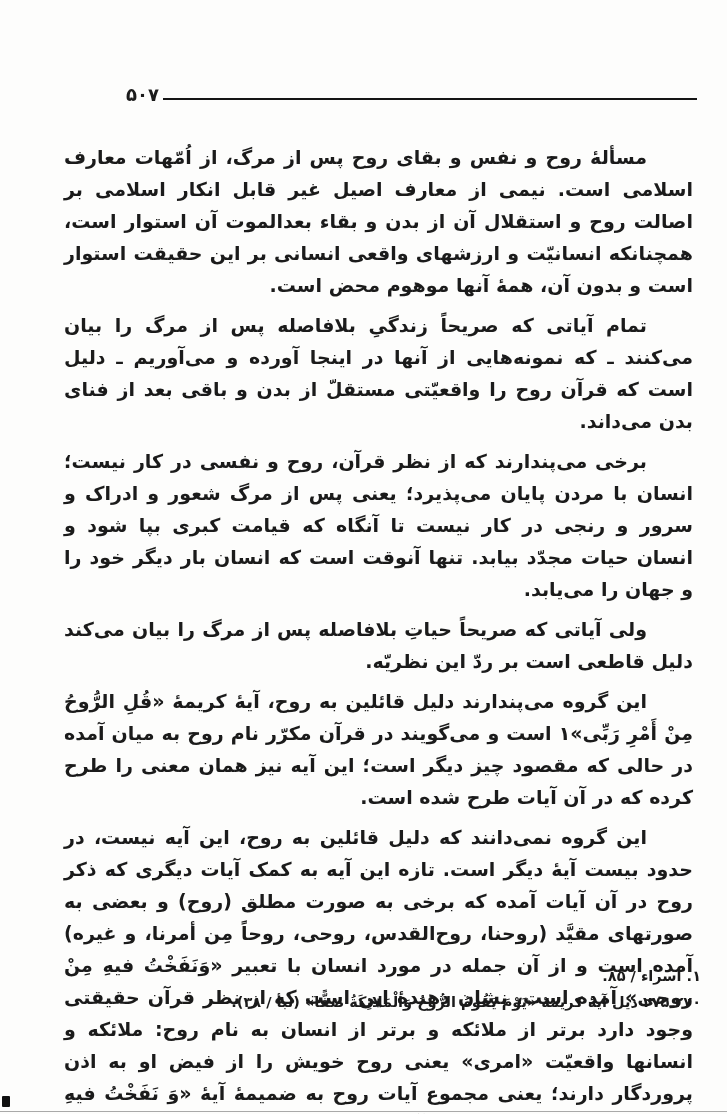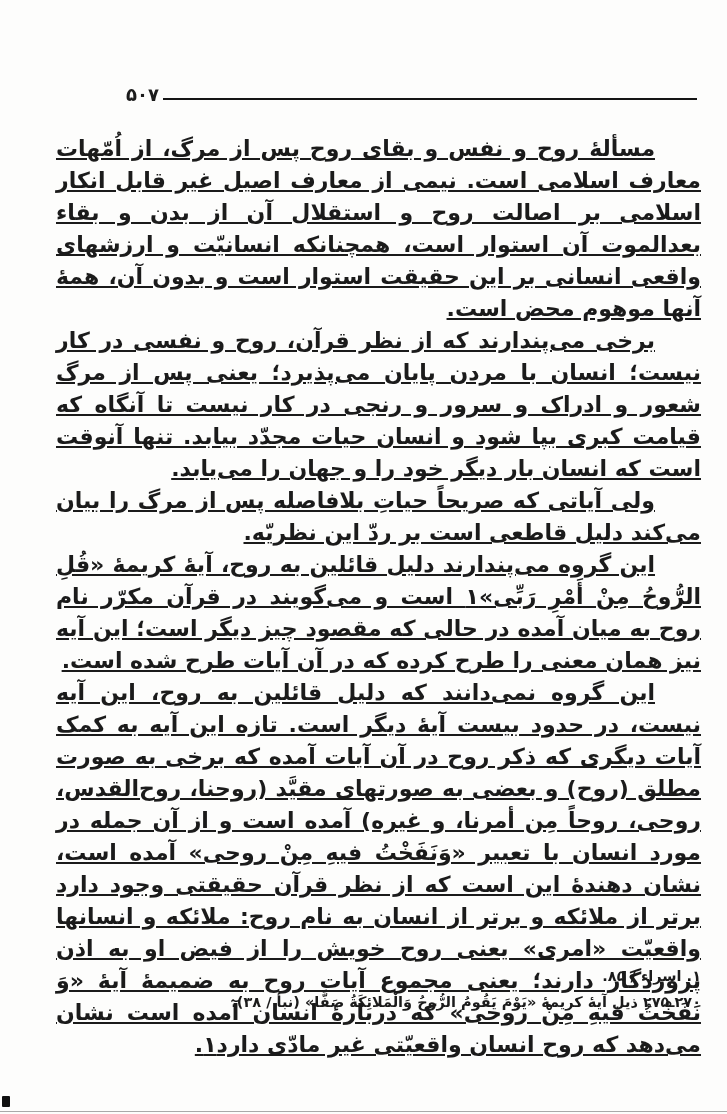--- a/index.html
+++ b/index.html
@@ -49,26 +49,25 @@
   }
   
   .body-text {
     position: absolute;
     top: 133px;
     right: 26px;
     left: 56px;
     text-align: justify;
   }
   .para {
-    margin: 0;
-    font-size: 22px;
+    margin: 8px;
+    font-size: 19px;
     font-weight: 700;
     line-height: 32px;
     text-indent: 46px; 
-    text-decoration: underline;
   }
   
   .footnotes {
     position: absolute;
     top: 963px;
     right: 26px;
     left: 56px;
   }
   .footnote {
     margin: 0;
@@ -103,20 +102,21 @@
 
 <div class="page">
 
   <div class="header">
     <span class="header-rule"></span>
     <span class="page-number">۵۰۷</span>
   </div>
 
   <div class="body-text">
     <p class="para">مسألهٔ روح و نفس و بقای روح پس از مرگ، از اُمّهات معارف اسلامی است. نیمی از معارف اصیل غیر قابل انکار اسلامی بر اصالت روح و استقلال آن از بدن و بقاء بعدالموت آن استوار است، همچنانکه انسانیّت و ارزشهای واقعی انسانی بر این حقیقت استوار است و بدون آن، همهٔ آنها موهوم محض است.</p>
+    <p class="para">تمام آیاتی که صریحاً زندگیِ بلافاصله پس از مرگ را بیان می‌کنند ـ که نمونه‌هایی از آنها در اینجا آورده و می‌آوریم ـ دلیل است که قرآن روح را واقعیّتی مستقلّ از بدن و باقی بعد از فنای بدن می‌داند.</p>
     <p class="para">برخی می‌پندارند که از نظر قرآن، روح و نفسی در کار نیست؛ انسان با مردن پایان می‌پذیرد؛ یعنی پس از مرگ شعور و ادراک و سرور و رنجی در کار نیست تا آنگاه که قیامت کبری بپا شود و انسان حیات مجدّد بیابد. تنها آنوقت است که انسان بار دیگر خود را و جهان را می‌یابد.</p>
     <p class="para">ولی آیاتی که صریحاً حیاتِ بلافاصله پس از مرگ را بیان می‌کند دلیل قاطعی است بر ردّ این نظریّه.</p>
     <p class="para">این گروه می‌پندارند دلیل قائلین به روح، آیهٔ کریمهٔ «قُلِ الرُّوحُ مِنْ أَمْرِ رَبِّی»۱ است و می‌گویند در قرآن مکرّر نام روح به میان آمده در حالی که مقصود چیز دیگر است؛ این آیه نیز همان معنی را طرح کرده که در آن آیات طرح شده است.</p>
     <p class="para">این گروه نمی‌دانند که دلیل قائلین به روح، این آیه نیست، در حدود بیست آیهٔ دیگر است. تازه این آیه به کمک آیات دیگری که ذکر روح در آن آیات آمده که برخی به صورت مطلق (روح) و بعضی به صورتهای مقیَّد (روحنا، روح‌القدس، روحی، روحاً مِن أمرنا، و غیره) آمده است و از آن جمله در مورد انسان با تعبیر «وَنَفَخْتُ فیهِ مِنْ روحی» آمده است، نشان دهندهٔ این است که از نظر قرآن حقیقتی وجود دارد برتر از ملائکه و برتر از انسان به نام روح: ملائکه و انسانها واقعیّت «امری» یعنی روح خویش را از فیض او به اذن پروردگار دارند؛ یعنی مجموع آیات روح به ضمیمهٔ آیهٔ «وَ نَفَخْتُ فیهِ مِنْ روحی» که دربارهٔ انسان آمده است نشان می‌دهد که روح انسان واقعیّتی غیر مادّی دارد۱.</p>
   </div>
 
   <div class="footnotes">
     <p class="footnote fn-right">۱. اسراء / ۸۵.</p>
     <p class="footnote fn-center">۲۷۰ـ۲۷۵ ذیل آیهٔ کریمهٔ «یَوْمَ یَقُومُ الرُّوحُ وَالْمَلائِکَةُ صَفًّا» (نبأ / ۳۸).</p>
   </div>

